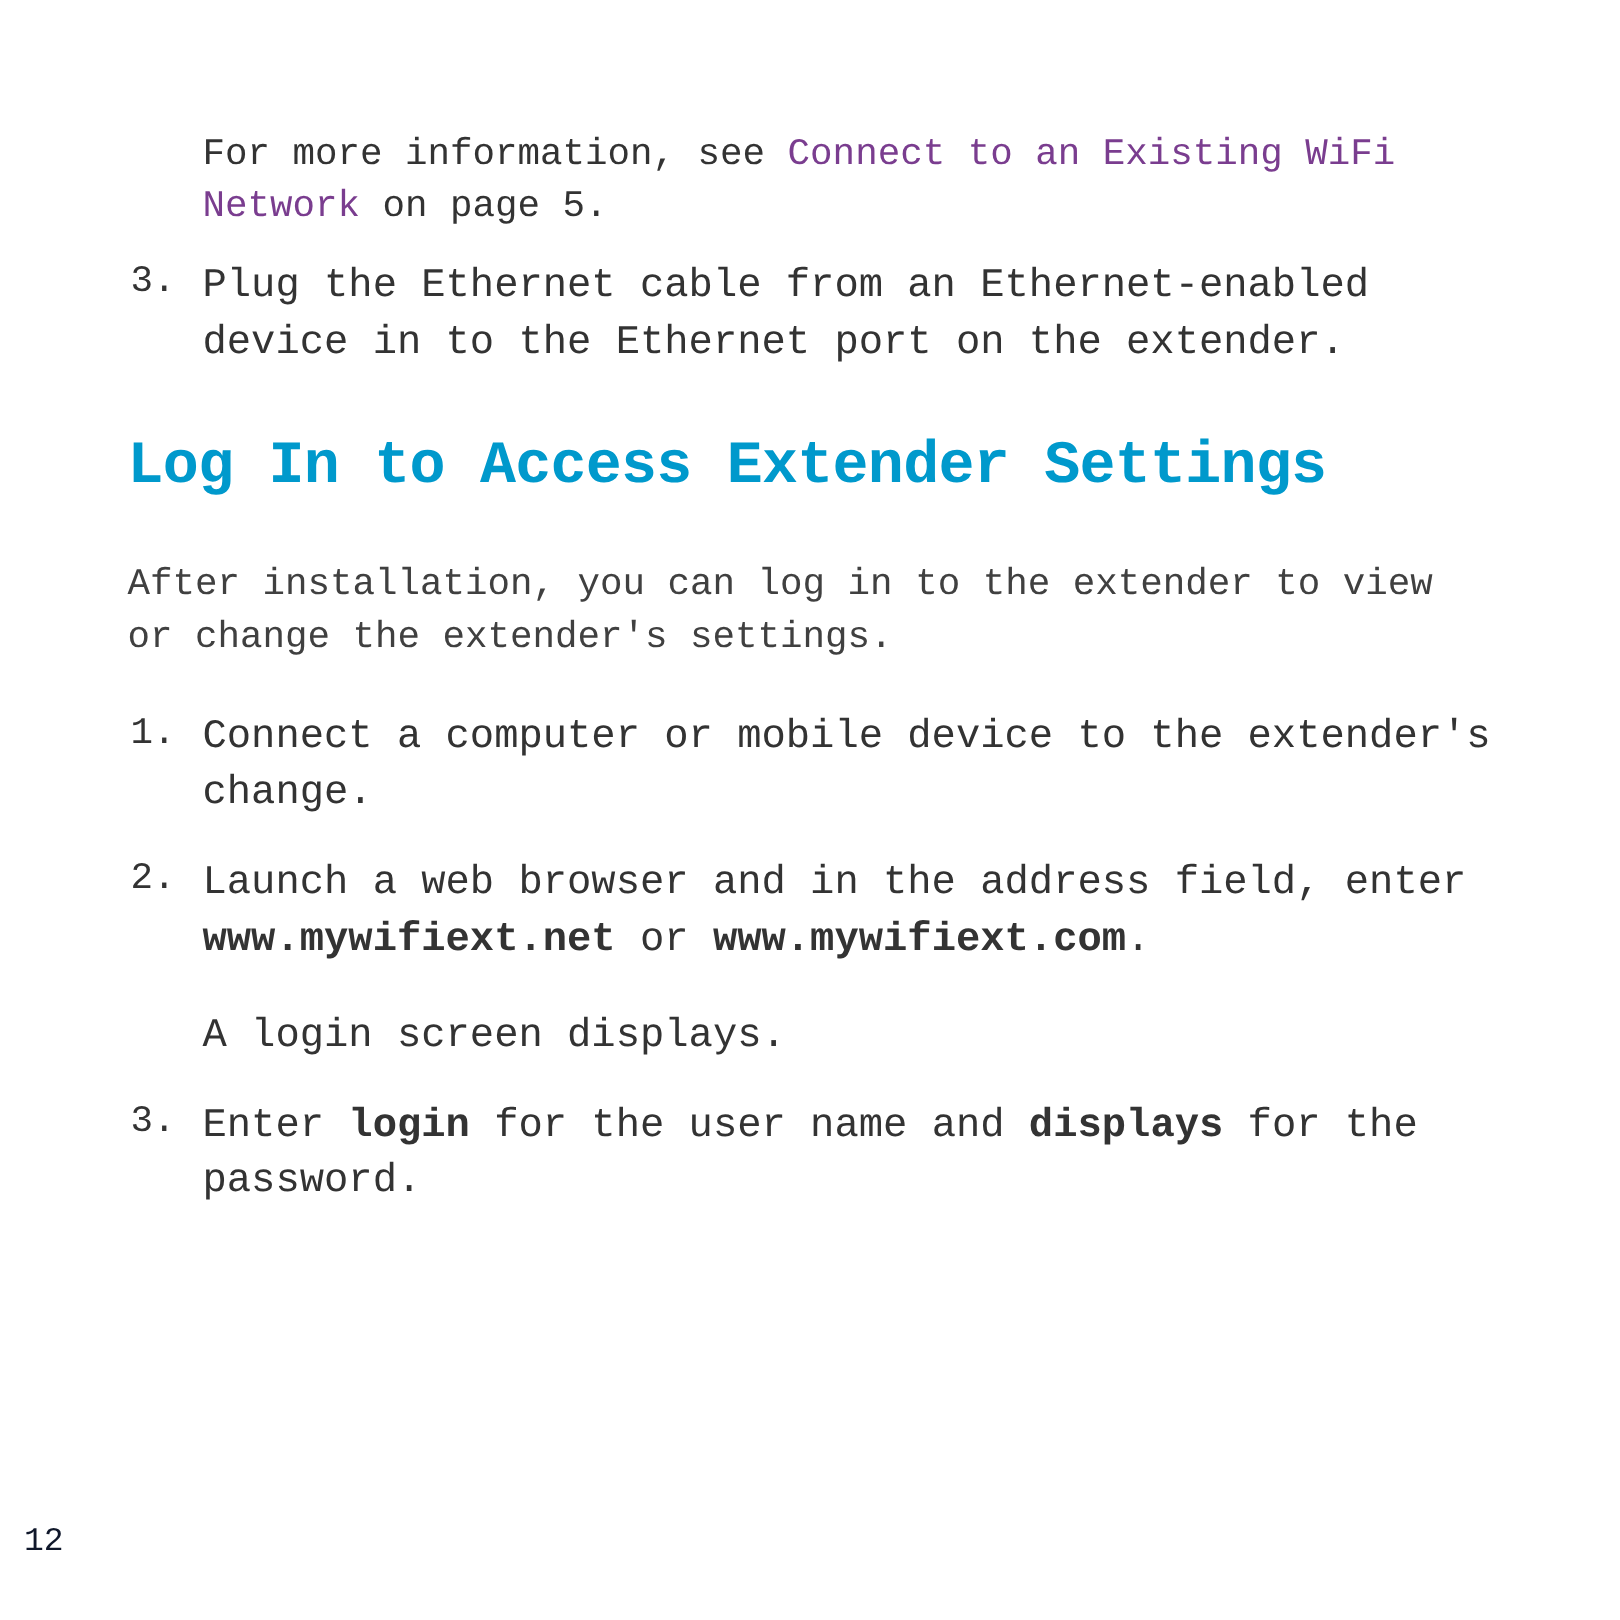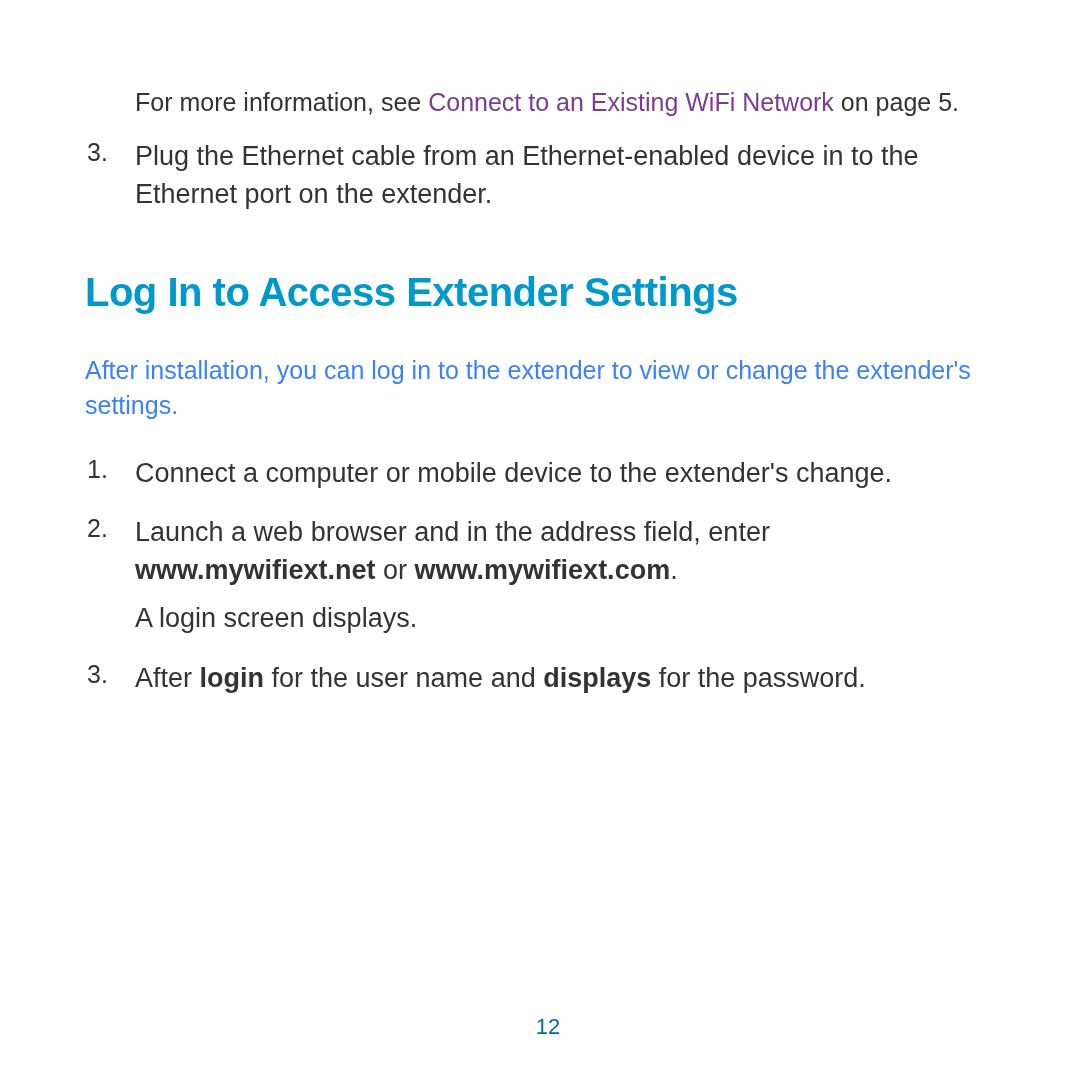--- a/index.html
+++ b/index.html
@@ -1,15 +1,15 @@
 <!DOCTYPE html>
 <html><head>
   <meta charset="utf-8">
   <style>
-    * { margin: 0; padding: 0; box-sizing: border-box; }
+    * { margin: 0; padding: 0; box-sizing: border-box; font-family: Liberation Mono, monospace; }
     body {
       width: 1080px;
       height: 1080px;
       background: #ffffff;
       font-family: 'Segoe UI', 'Helvetica Neue', Arial, sans-serif;
       color: #333;
       position: relative;
     }
     .page {
       padding: 85px 85px 0 85px;
@@ -39,45 +39,44 @@
     .item-content {
       font-size: 27px;
       line-height: 1.4;
       color: #333;
       flex: 1;
     }
     .section-heading {
       color: #0099cc;
       font-size: 40px;
       font-weight: 700;
-      margin-top: 56px;
+      margin-top: 40px;
       margin-bottom: 38px;
       letter-spacing: -0.5px;
     }
     .intro-text {
       font-size: 25px;
       line-height: 1.4;
-      color: #3b82f6;
+      color: #404040;
       margin-bottom: 32px;
     }
     .bold {
       font-weight: 700;
     }
     .sub-line {
       display: block;
-      margin-top: 10px;
+      margin-top: 26px;
     }
     .page-number {
       position: absolute;
       bottom: 40px;
       left: 16px;
       right: 0;
-      text-align: center;
       font-size: 22px;
-      color: #0369a1;
+      color: #0f172a;
     }
   </style>
 </head>
 <body>
 
 <div class="page">
 
   <p class="continuation-text">
     <span>For more information, see </span><span class="link-text">Connect to an Existing WiFi Network</span><span> on page 5.</span>
   </p>
@@ -100,19 +99,19 @@
     <div class="item-number">2.</div>
     <div class="item-content">
       <span>Launch a web browser and in the address field, enter </span><span class="bold">www.mywifiext.net</span><span> or </span><span class="bold">www.mywifiext.com</span><span>.</span>
       <span class="sub-line">A login screen displays.</span>
     </div>
   </div>
 
   <div class="numbered-item">
     <div class="item-number">3.</div>
     <div class="item-content">
-      <span>After </span><span class="bold">login</span><span> for the user name and </span><span class="bold">displays</span><span> for the password.</span>
+      <span>Enter </span><span class="bold">login</span><span> for the user name and </span><span class="bold">displays</span><span> for the password.</span>
     </div>
   </div>
 
 </div>
 
 <div class="page-number">12</div>
 
 </body></html>

